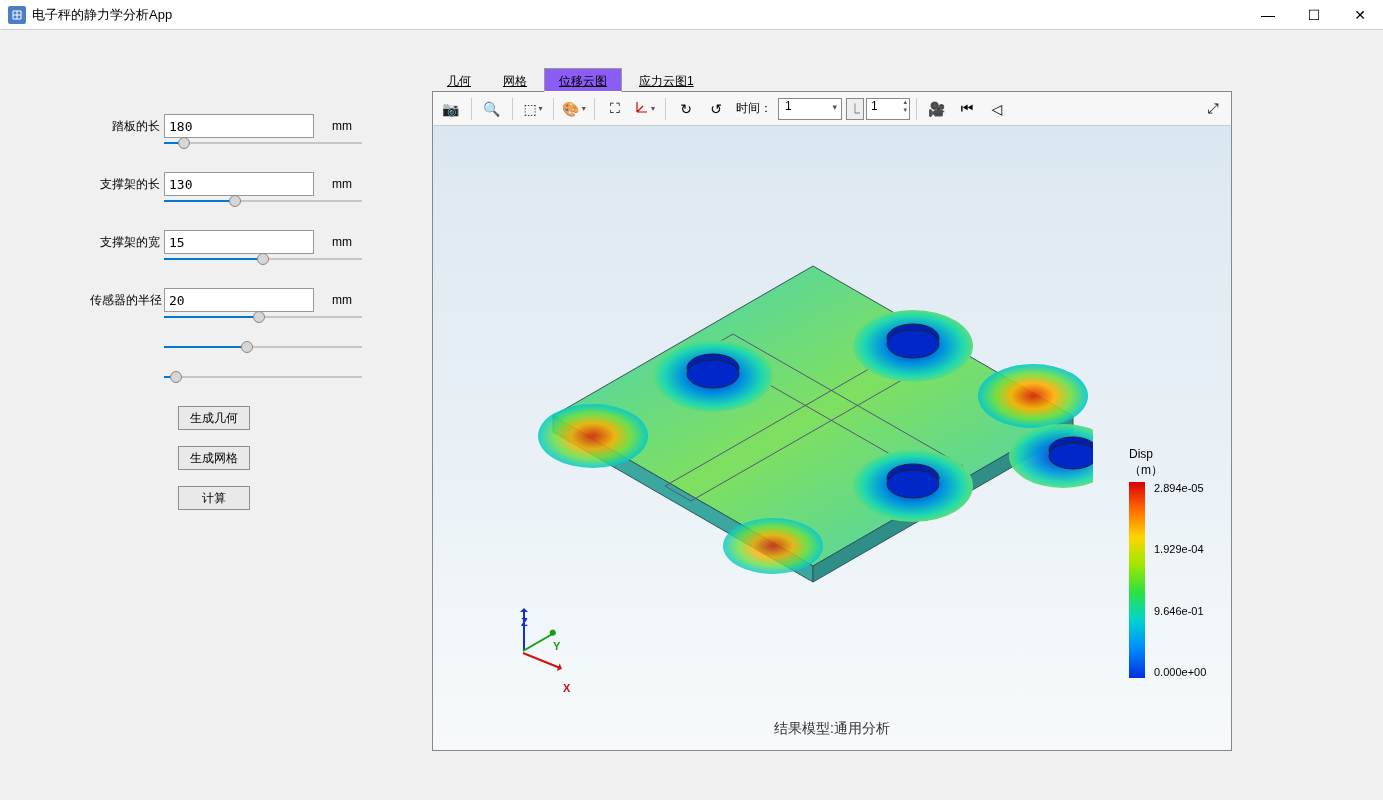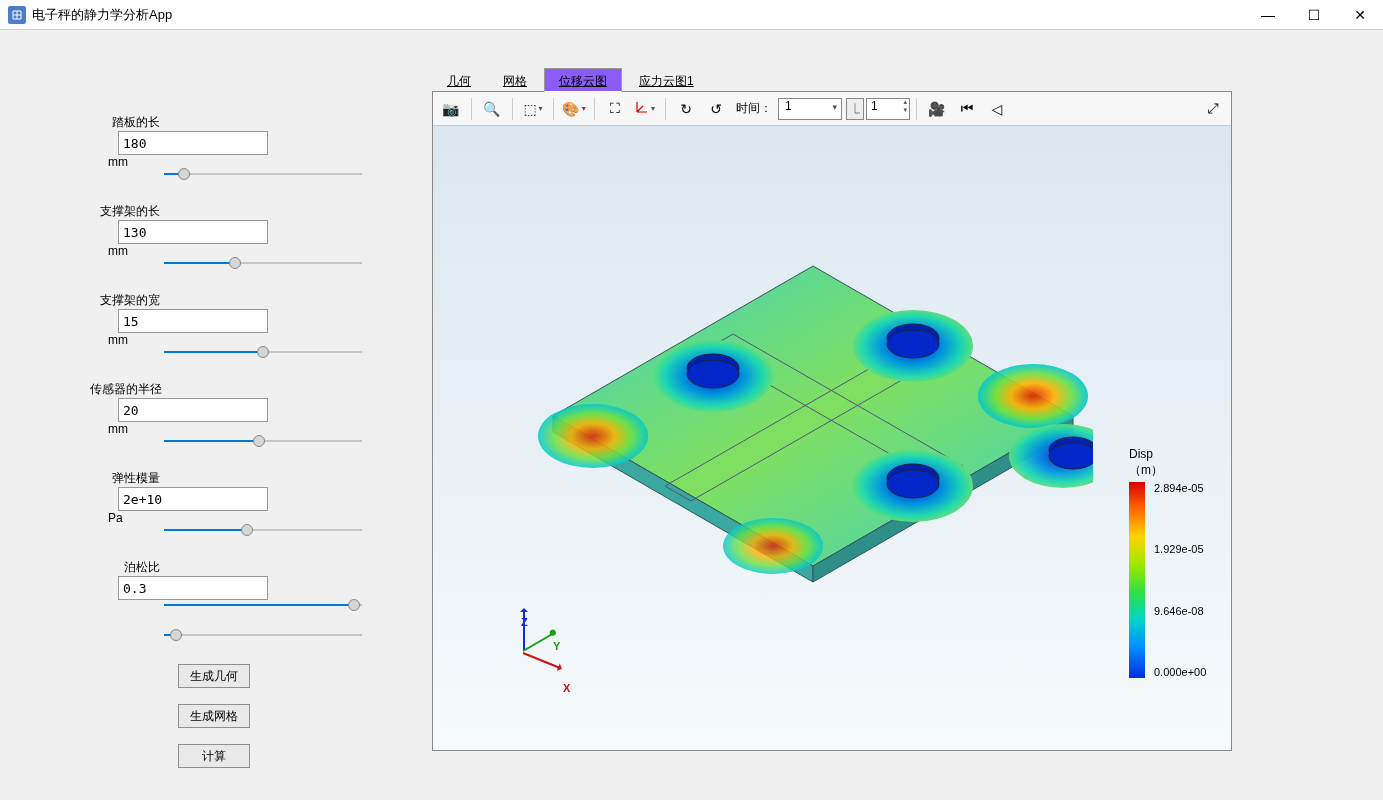--- a/index.html
+++ b/index.html
@@ -44,40 +44,39 @@
     flex: 1;
     display: flex;
   }
   
   .left-panel {
     width: 432px;
     padding: 84px 30px 0 90px;
   }
   .param-row {
     display: flex;
+    align-items: center;
     margin-bottom: 4px;
-    flex-direction: column;
   }
   .param-label {
     width: 74px;
     text-align: right;
     padding-right: 4px;
     font-size: 12px;
     white-space: nowrap;
   }
   .param-input {
     width: 150px;
     height: 24px;
     border: 1px solid #999;
     background: #fff;
     font-family: monospace;
     font-size: 13px;
     padding: 0 4px;
     outline: none;
-    margin-left: 28px;
   }
   .param-unit {
     width: 30px;
     padding-left: 18px;
     font-size: 12px;
   }
   .slider-wrap {
     margin: 4px 0 28px 74px;
     width: 198px;
     position: relative;
@@ -317,42 +316,24 @@
               <div class="param-unit">mm</div>
             </div>
             <div class="slider-wrap">
               <div class="slider-track">
                 <div class="slider-fill" style="width:48%"></div>
                 <div class="slider-thumb" style="left:48%"></div>
               </div>
             </div>
           </div>
           <div>
-            <div class="param-row">
-              <div class="param-label">弹性模量</div>
-              <input class="param-input" value="2e+10" style="">
-              <div class="param-unit">Pa</div>
-            </div>
             <div class="slider-wrap">
               <div class="slider-track">
                 <div class="slider-fill" style="width:42%"></div>
                 <div class="slider-thumb" style="left:42%"></div>
-              </div>
-            </div>
-          </div>
-          <div>
-            <div class="param-row">
-              <div class="param-label">泊松比</div>
-              <input class="param-input" value="0.3" style="">
-              <div class="param-unit"></div>
-            </div>
-            <div class="slider-wrap">
-              <div class="slider-track">
-                <div class="slider-fill" style="width:96%"></div>
-                <div class="slider-thumb" style="left:96%"></div>
               </div>
             </div>
           </div>
           <div>
             <div class="slider-wrap">
               <div class="slider-track">
                 <div class="slider-fill" style="width:6%"></div>
                 <div class="slider-thumb" style="left:6%"></div>
               </div>
             </div>
@@ -498,24 +479,25 @@
 
           <div class="colorbar">
             <div class="cb-title">
               <span>Disp</span><br>
               <span>（m）</span>
             </div>
             <div class="cb-body">
               <div class="cb-grad"></div>
               <div class="cb-ticks" id="cb-ticks-host">
                   <div>2.894e-05</div>
-                  <div>1.929e-05</div>
-                  <div>9.646e-08</div>
+                  <div>1.929e-04</div>
+                  <div>9.646e-01</div>
                   <div>0.000e+00</div>
                 </div>
             </div>
           </div>
 
+          <div class="model-caption">结果模型:通用分析</div>
         </div>
       </div>
     </div>
   </div>
 </div>
 
 </body></html>

